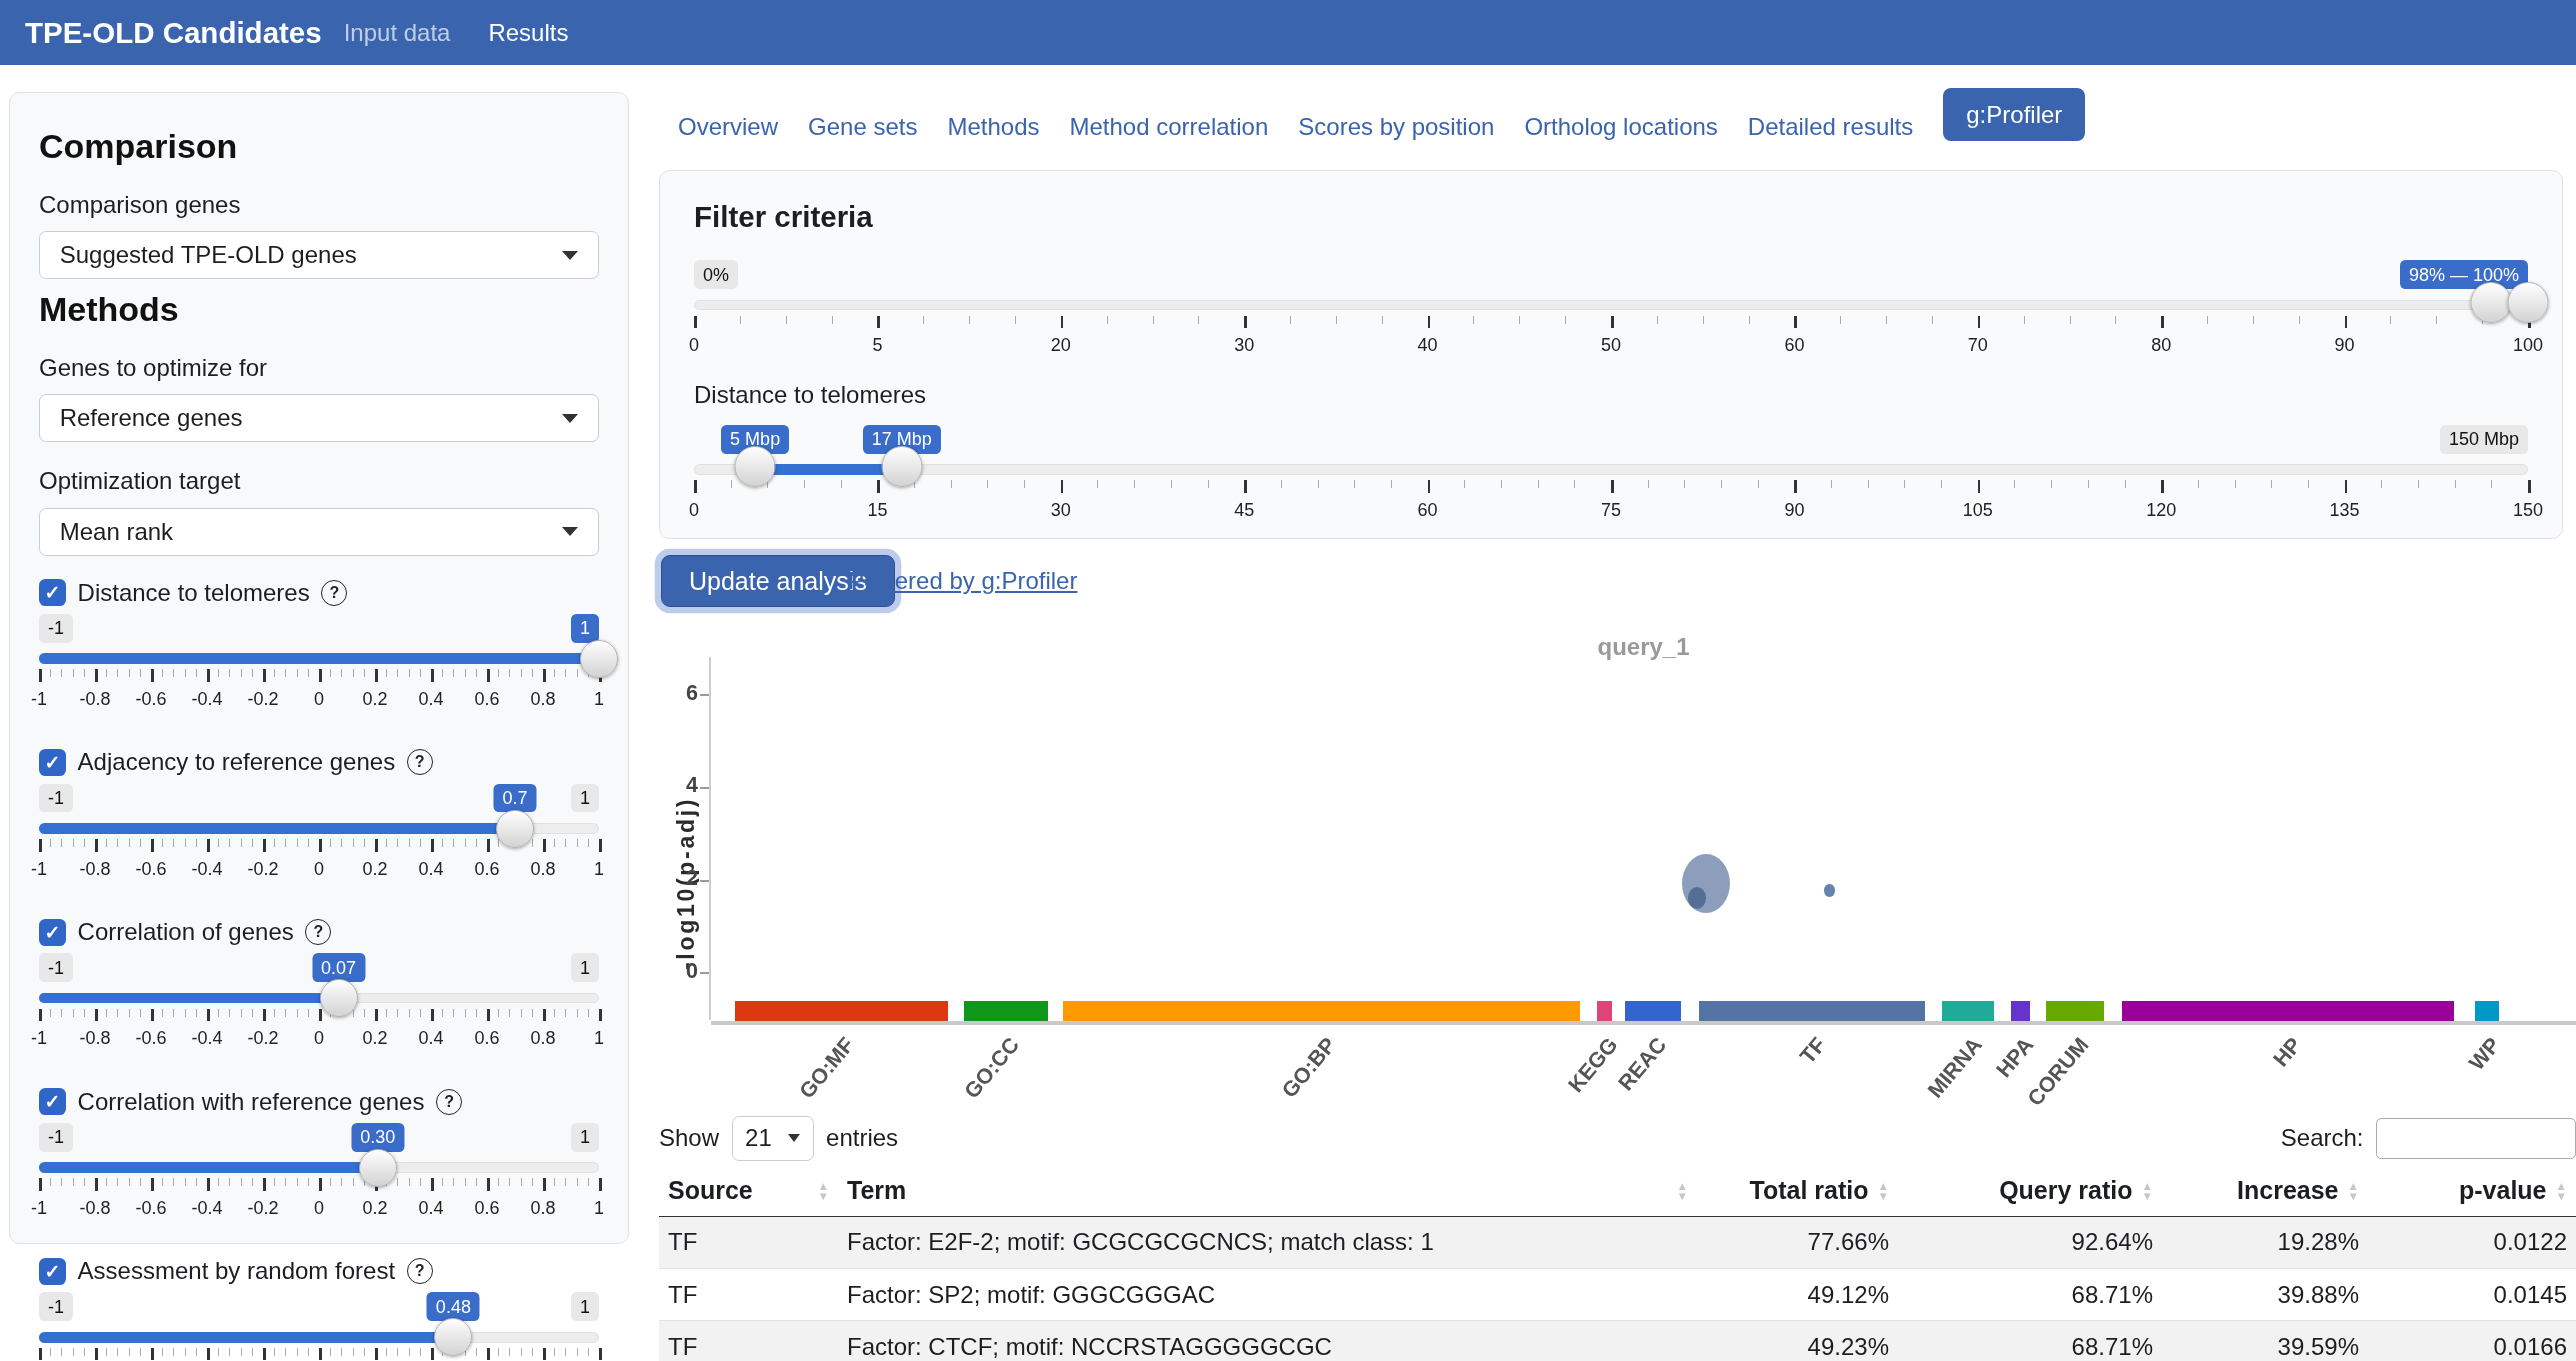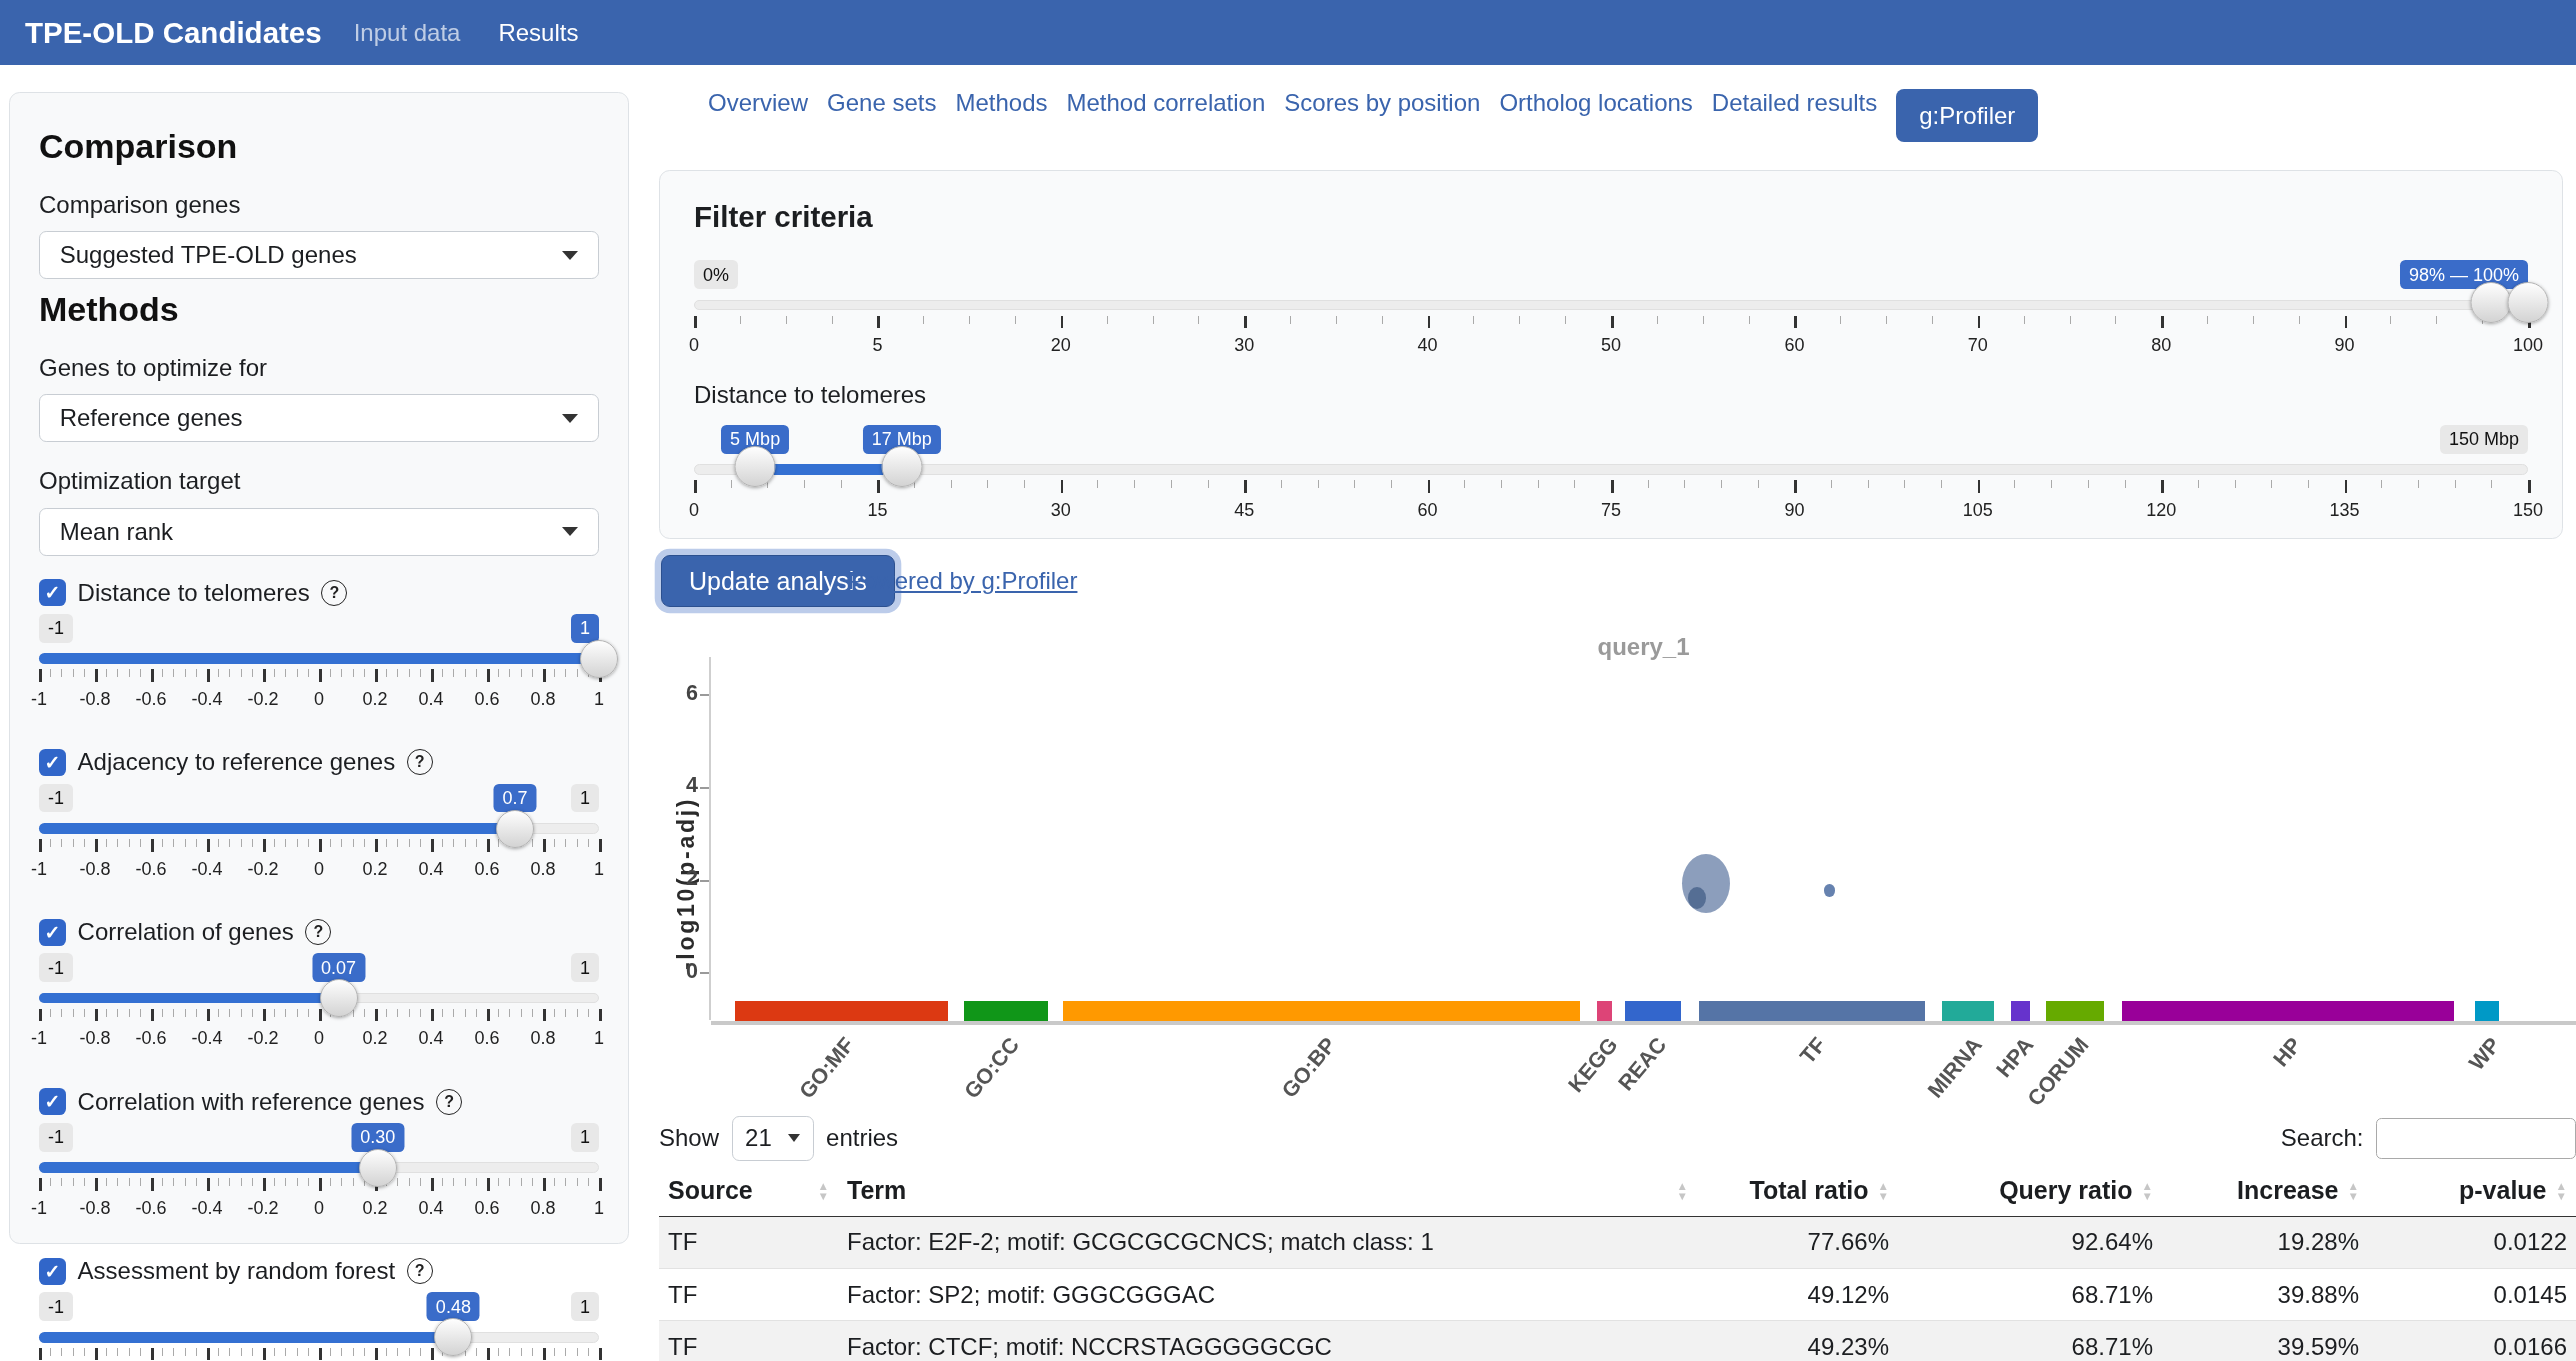--- a/index.html
+++ b/index.html
@@ -5,21 +5,21 @@
   * { box-sizing: border-box; }
   html,body { margin:0; padding:0; }
   body {
     width:2576px; height:1362px; position:relative; overflow:hidden;
     background:#fff; color:#1c1e21;
     font-family:"Liberation Sans", sans-serif; font-size:24px;
   }
   
   .navbar { position:absolute; left:0; top:0; width:100%; height:65px;
     background:var(--primary,#3a64ad); display:flex; align-items:center; padding:0 25px; }
-  .brand { color:#fff; font-weight:bold; font-size:29.5px; margin-right:32px; }
+  .brand { color:#fff; font-weight:bold; font-size:29.5px; margin-right:22px; }
   .nav-link { color:rgba(255,255,255,.68); font-size:24px; margin-right:38px; cursor:pointer; }
   .nav-link.active { color:#fff; }
   
   .sidebar { position:absolute; left:9px; top:92px; width:620px; height:1152px;
     background:#f8f9fa; border:0.9px solid #dee2e6; border-radius:10.7px; padding:23px 29px; }
   .sidebar h2 { font-size:34px; font-weight:bold; margin:10.7px 0 21.5px; color:#111; }
   .form-label { font-size:24px; margin:25px 0 12.5px; }
   .select { height:48px; background:#fff; border:0.9px solid #c8cdd3; border-radius:7.2px;
     display:flex; align-items:center; justify-content:space-between; padding:0 19.7px;
     font-size:24px; cursor:pointer; }
@@ -42,21 +42,21 @@
   .badge { position:absolute; top:3.6px; font-size:18px; line-height:1; padding:5.4px 9px;
     border-radius:5.4px; white-space:nowrap; }
   .badge.gray { background:#e8e8e8; color:#111; }
   .badge.blue { background:var(--badge-blue,#3a6cc9); color:#fff; }
   .badge.left { left:0; }  .badge.right { right:0; }
   .grid { position:absolute; left:0; right:0; top:59px; height:54px; }
   .tick { position:absolute; top:0; background:#aaa; width:0.9px; height:8px; }
   .tick.major { width:2.7px; height:12.5px; background:#333; }
   .tick-label { position:absolute; top:19.7px; transform:translateX(-50%); font-size:18px; color:#222; }
   
-  .tabs { position:absolute; left:708px; top:89px; height:52px; display:flex; align-items:flex-start; gap:19px; }
+  .tabs { position:absolute; left:678px; top:89px; height:52px; display:flex; align-items:flex-end; gap:30px; }
   .tab { color:var(--link,#3a64ad); font-size:24px; cursor:pointer; white-space:nowrap; }
   .tab.active { background:var(--primary,#3a64ad); color:#fff; padding:12.5px 23px; border-radius:8px; }
   .filter-card { position:absolute; left:659px; top:170px; width:1904px; height:369px;
     background:#f9fafb; border:0.9px solid #dee2e6; border-radius:10.7px; padding:21.5px 34px; }
   .filter-card h3 { font-size:29.5px; font-weight:bold; margin:7.2px 0 23px; }
   .radios { display:flex; align-items:center; font-size:24px; margin-bottom:9px; }
   .radio { width:26px; height:26px; border-radius:50%; background:#fff; border:1.8px solid #b9bec5;
     margin-right:9.8px; flex:none; cursor:pointer; }
   .radio.selected { border:8px solid #3166c9; }
   .radio-label { margin-right:27px; cursor:pointer; }

